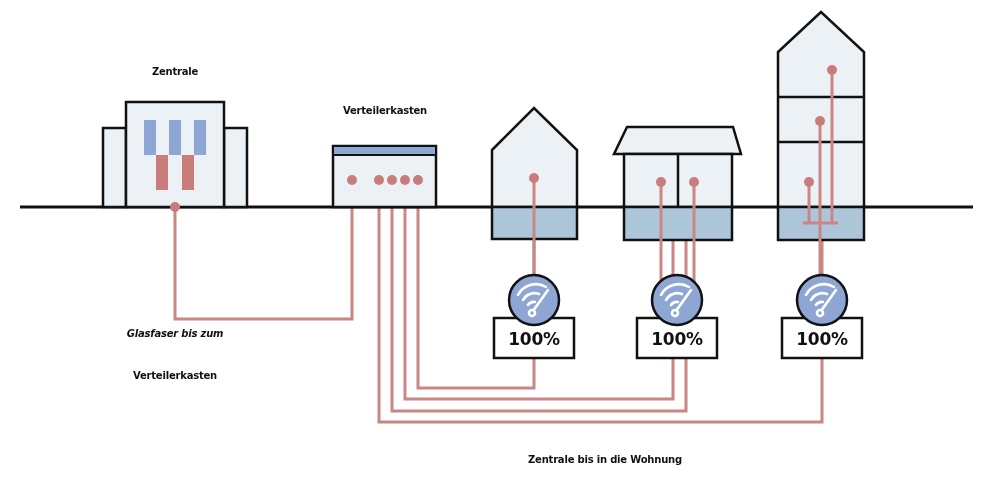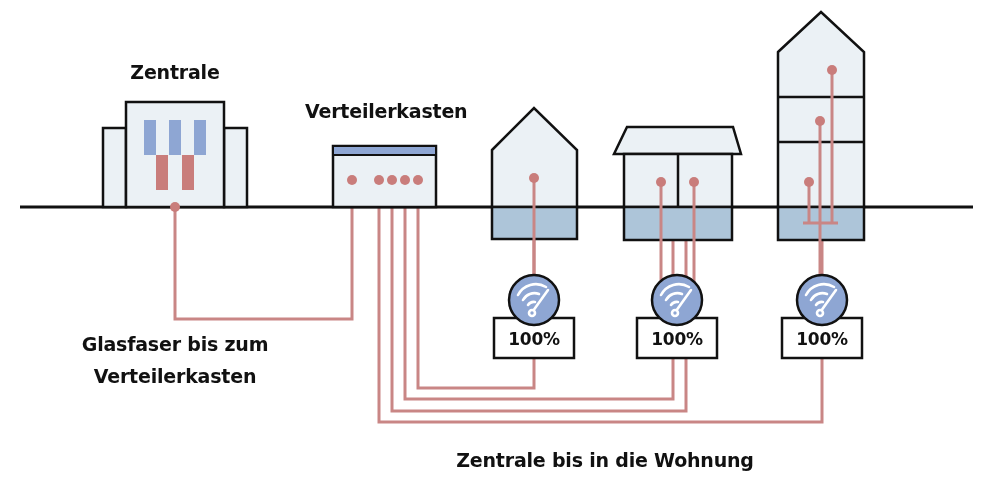--- a/index.html
+++ b/index.html
@@ -1,18 +1,18 @@
 <!DOCTYPE html>
 <html><head>
   <meta charset="utf-8">
   <style>
     html, body { margin: 0; padding: 0; background: #ffffff; }
     body { width: 994px; height: 485px; position: relative; overflow: hidden; font-family: "DejaVu Sans", sans-serif; }
     #diagram { position: absolute; left: 0; top: 0; width: 994px; height: 485px; }
-    .lbl { position: absolute; font-family: "DejaVu Sans", sans-serif; font-weight: bold; color: #111111; font-size: 19px; line-height: 20px; letter-spacing: -0.2px; white-space: nowrap; }
+    .lbl { position: absolute; font-family: "DejaVu Sans", sans-serif; font-weight: bold; color: #111111; font-size: 10px; line-height: 20px; letter-spacing: -0.2px; white-space: nowrap; }
     .lbl.center { text-align: center; }
     .pct { font-family: "DejaVu Sans", sans-serif; font-weight: bold; font-size: 17px; fill: #111111; letter-spacing: -0.3px; }
   </style>
 </head>
 <body>
 
 <svg id="diagram" viewBox="0 0 994 485" width="994" height="485">
 
   <g fill="none" stroke="#c98685" stroke-width="3">
     <polyline points="175,207 175,319 352,319 352,180"></polyline>
@@ -116,15 +116,15 @@
           <line x1="821" y1="311" x2="836" y2="290"></line>
           <circle cx="820" cy="313" r="3" fill="#8ea6d3"></circle>
         </g>
         <text x="822" y="345" text-anchor="middle" class="pct">100%</text>
       </g>
     </g>
 </svg>
 
 <div class="lbl center" style="left:115px; top:62px; width:120px;">Zentrale</div>
 <div class="lbl center" style="left:305px; top:101px; width:160px;">Verteilerkasten</div>
-<div class="lbl center" style="left:70px; top:334px; width:210px;">Glasfaser bis zum</div>
+<div class="lbl center" style="left:70px; top:324px; width:210px;font-style:italic;">Glasfaser bis zum</div>
 <div class="lbl center" style="left:70px; top:366px; width:210px;">Verteilerkasten</div>
 <div class="lbl center" style="left:440px; top:450px; width:330px;">Zentrale bis in die Wohnung</div>
 
 </body></html>

